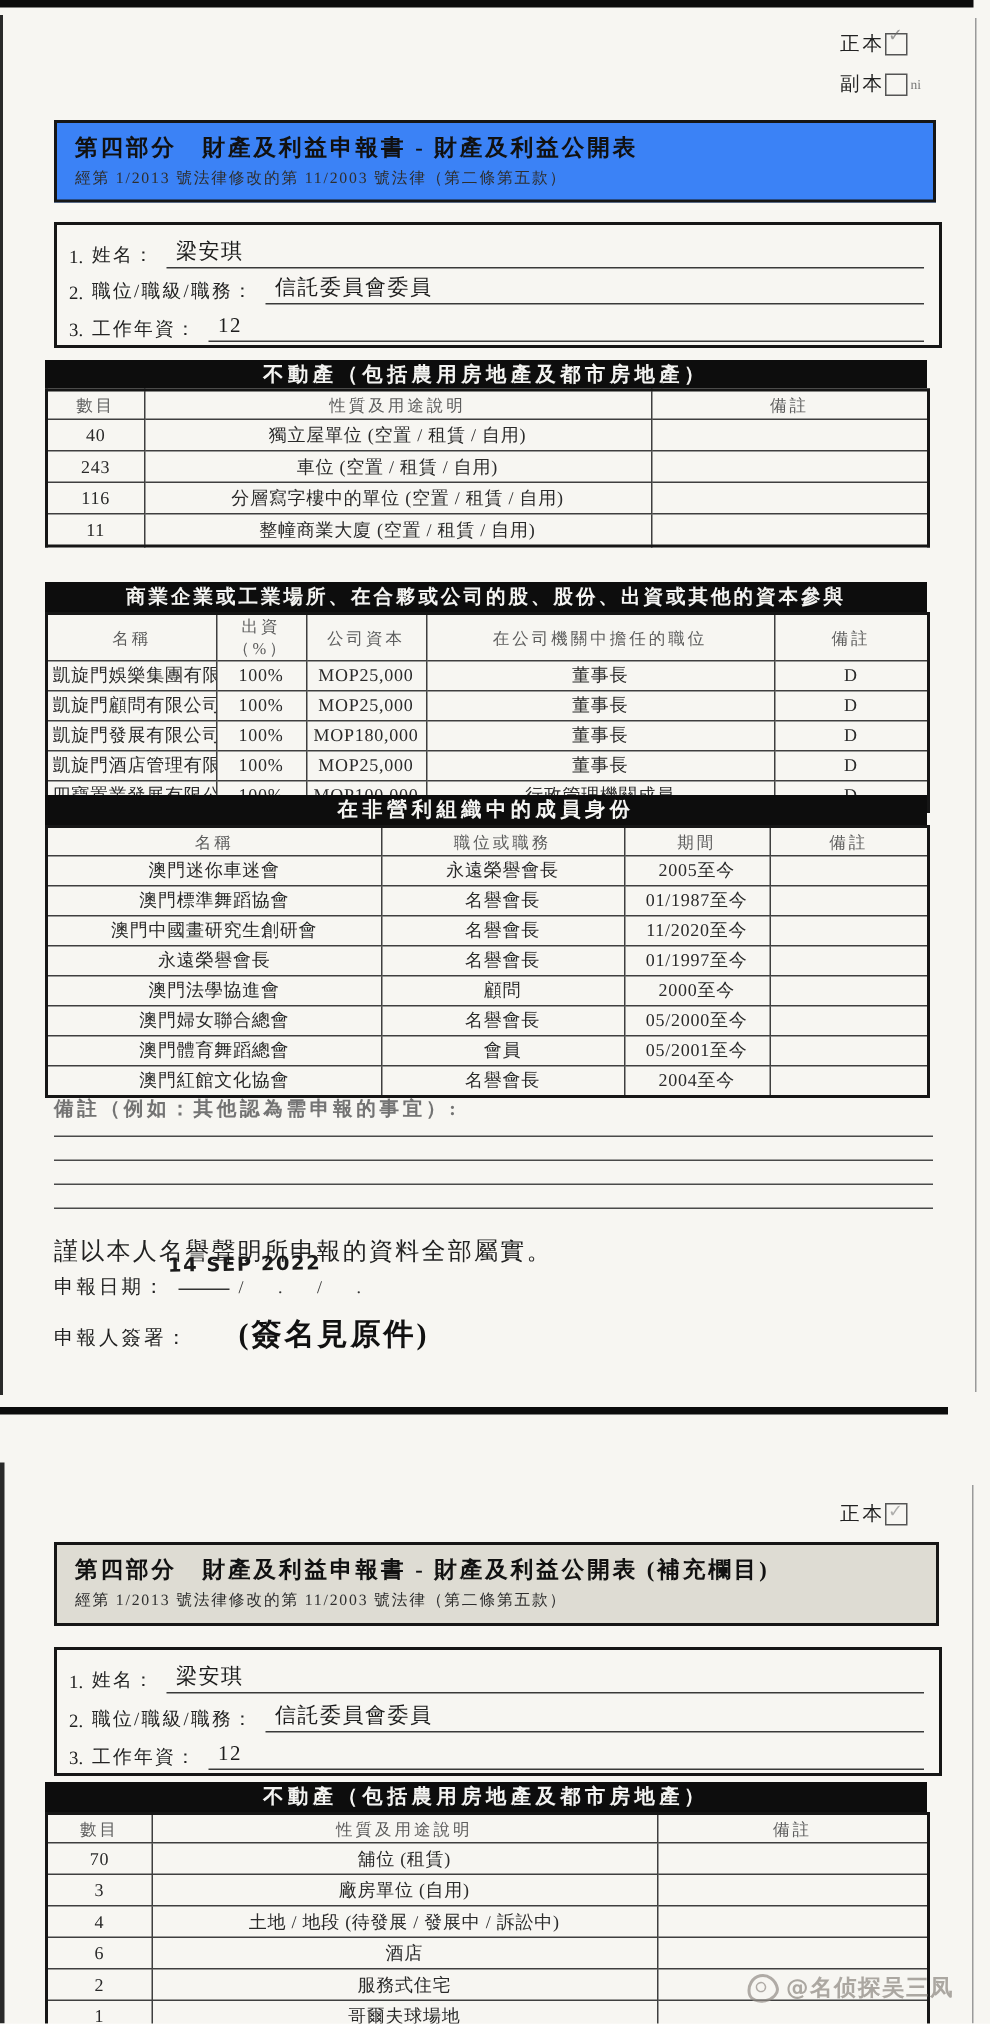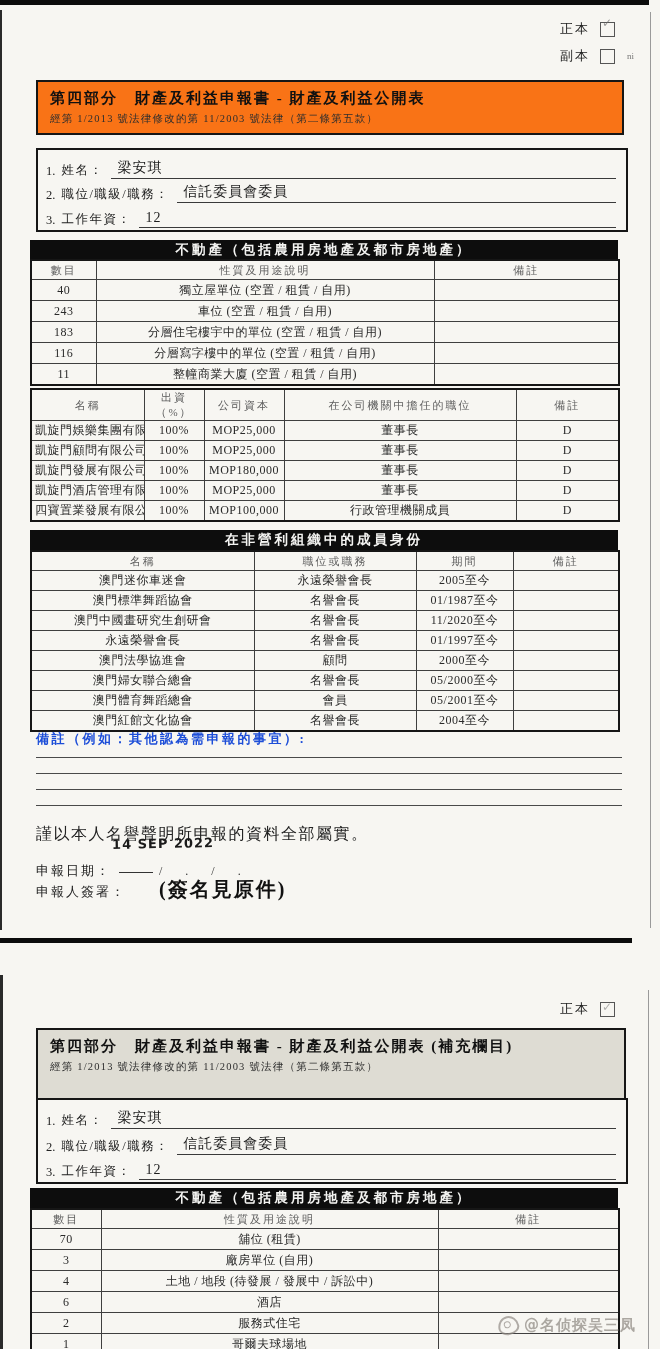--- a/index.html
+++ b/index.html
@@ -9,45 +9,45 @@
     background:#ffffff;
   }
   #scan{
     position:relative;width:660px;height:1349px;overflow:hidden;
     background:#f7f6f2;color:#2b2b2b;
   }
   .abs{position:absolute;}
   .bar{background:#0c0c0c;}
   
   .copies{position:absolute;display:flex;flex-direction:column;gap:9px;font-size:13px;letter-spacing:2px;color:#222;}
-  .copy-row{display:flex;align-items:center;gap:10px;}
+  .copy-row{display:flex;align-items:center;}
   .chk{width:13px;height:13px;border:1.5px solid #555;background:transparent;position:relative;flex:0 0 auto;}
   .chk .mark{position:absolute;left:1px;top:-7px;font-size:12px;color:#666;opacity:.65;font-family:"DejaVu Sans",sans-serif;}
   .side-note{font-size:9px;color:#777;letter-spacing:0;margin-left:2px;}
   
-  .hdr-box{border:2px solid #161616;background:#f97316;padding:7px 12px 6px 12px;box-sizing:border-box;}
+  .hdr-box{border:2px solid #161616;background:#3b82f6;padding:7px 12px 6px 12px;box-sizing:border-box;}
   .hdr-box.p2{background:#dedcd3;}
   .hdr-title{font-size:15px;font-weight:bold;letter-spacing:2px;color:#111;white-space:nowrap;}
   .hdr-sub{font-size:10.5px;letter-spacing:1.2px;color:#2e2e2e;margin-top:4px;white-space:nowrap;}
   
   .fields-box{border:2px solid #161616;box-sizing:border-box;padding:4px 10px 2px 8px;display:flex;flex-direction:column;justify-content:space-between;}
   .field-row{display:flex;align-items:flex-end;height:26px;}
   .fnum{font-size:12.5px;margin-right:6px;color:#222;}
   .flabel{font-size:12.5px;letter-spacing:1.5px;color:#222;white-space:nowrap;}
   .fline{flex:1;border-bottom:1.5px solid #3a3a3a;margin-left:8px;padding:0 0 1px 6px;}
   .fvalue{font-size:14px;letter-spacing:1px;color:#1d1d1d;}
   
   .tbl-wrap{box-sizing:border-box;}
   .tbl-title{height:19px;line-height:19px;background:#0d0d0d;color:#f4f4f2;font-size:13.5px;font-weight:bold;letter-spacing:3px;text-align:center;white-space:nowrap;overflow:hidden;}
   table.doc{border-collapse:collapse;table-layout:fixed;width:588px;border:2px solid #161616;background:transparent;}
   table.doc th{font-size:11px;font-weight:normal;color:#5d5d5d;letter-spacing:2px;height:18px;border:1px solid #3f3f3f;padding:0 2px;}
   table.doc td{font-size:12px;color:#2a2a2a;text-align:center;border:1px solid #3f3f3f;padding:0 3px;height:20px;letter-spacing:.5px;overflow:hidden;white-space:nowrap;}
   table.doc.rows19 td{height:19px;}
   
-  .remarks-label{font-size:13px;font-weight:bold;letter-spacing:2.5px;color:#1d4ed8;}
+  .remarks-label{font-size:13px;font-weight:bold;letter-spacing:2.5px;color:#737373;}
   .rline{border-bottom:1.2px solid #4a4a4a;height:0;}
   .decl{font-size:16px;letter-spacing:1.5px;color:#222;}
   .inline-label{font-size:13px;letter-spacing:2px;color:#222;}
   .date-stamp{font-family:"DejaVu Sans","Liberation Sans",sans-serif;font-weight:bold;font-size:13px;letter-spacing:1px;color:#1a1a1a;transform:rotate(-1deg);}
   .date-seps{font-size:12px;letter-spacing:10px;color:#333;}
   .date-underline{display:inline-block;width:34px;border-bottom:1.3px solid #333;margin:0 6px 2px 8px;}
   .sig-note{font-size:20px;font-weight:bold;letter-spacing:2px;color:#111;}
   
   .watermark{display:flex;align-items:center;gap:5px;color:rgba(145,140,134,.75);font-family:"DejaVu Sans",sans-serif;font-weight:bold;font-size:15px;letter-spacing:1px;z-index:5;}
   .wm-eye{width:17px;height:15px;border:2.2px solid rgba(145,140,134,.7);border-radius:50% 50% 50% 50%/60% 60% 40% 40%;position:relative;transform:rotate(-12deg);}
@@ -123,39 +123,35 @@
             <td>40</td>
             <td>獨立屋單位 (空置 / 租賃 / 自用)</td>
             <td></td>
           </tr>
           <tr>
             <td>243</td>
             <td>車位 (空置 / 租賃 / 自用)</td>
             <td></td>
           </tr>
           <tr>
-            <td>183</td>
-            <td>分層住宅樓宇中的單位 (空置 / 租賃 / 自用)</td>
-            <td></td>
-          </tr>
-          <tr>
             <td>116</td>
             <td>分層寫字樓中的單位 (空置 / 租賃 / 自用)</td>
             <td></td>
           </tr>
           <tr>
             <td>11</td>
             <td>整幢商業大廈 (空置 / 租賃 / 自用)</td>
             <td></td>
           </tr>
         </tbody>
       </table>
   </div>
 
   <div class="abs tbl-wrap" style="left:30px;top:388px;width:588px;">
+    <div class="tbl-title" style="font-size:13px;letter-spacing:2px;height:20px;line-height:20px;">商業企業或工業場所、在合夥或公司的股、股份、出資或其他的資本參與</div>
     <table class="doc rows19">
       <colgroup>
           <col style="width:113px">
           <col style="width:60px">
           <col style="width:80px">
           <col style="width:232px">
           <col style="width:103px">
         </colgroup>
     <thead>
           <tr>
@@ -277,21 +273,21 @@
   </div>
 
   <div class="abs remarks-label" style="left:36px;top:730px;">備註（例如：其他認為需申報的事宜）:</div>
   <div class="abs rline" style="left:36px;top:757px;width:586px;"></div>
   <div class="abs rline" style="left:36px;top:773px;width:586px;"></div>
   <div class="abs rline" style="left:36px;top:789px;width:586px;"></div>
   <div class="abs rline" style="left:36px;top:805px;width:586px;"></div>
 
   <div class="abs decl" style="left:36px;top:824px;">謹以本人名譽聲明所申報的資料全部屬實。</div>
   <div class="abs date-stamp" style="left:112px;top:836px;">14 SEP 2022</div>
-  <div class="abs" style="left:36px;top:849px;margin-top:12px;">
+  <div class="abs" style="left:36px;top:849px;">
     <span class="inline-label">申報日期：</span><span class="date-underline"></span><span class="date-seps">/ . / .</span>
   </div>
   <div class="abs" style="left:36px;top:876px;">
     <span class="inline-label">申報人簽署：</span>
     <span class="sig-note" style="margin-left:29px;">(簽名見原件)</span>
   </div>
 
   <div class="abs bar" style="left:0;top:938px;width:632px;height:5px;"></div>
   <div class="abs edge" style="left:0;top:975px;width:3px;height:374px;"></div>
   <div class="abs edge-soft" style="left:648px;top:990px;width:1px;height:359px;"></div>
@@ -304,21 +300,21 @@
         </span>
     </div>
     <div class="copy-row">
       <span>副本</span>
       <span class="chk">
           <span class="mark"></span>
         </span>
     </div>
   </div>
 
-  <div class="abs hdr-box p2" style="left:36px;top:1028px;width:590px;height:72px;">
+  <div class="abs hdr-box p2" style="left:36px;top:1028px;width:590px;height:56px;">
     <div class="hdr-title">第四部分　財產及利益申報書 - 財產及利益公開表 (補充欄目)</div>
     <div class="hdr-sub">經第 1/2013 號法律修改的第 11/2003 號法律（第二條第五款）</div>
   </div>
 
   <div class="abs fields-box" style="left:36px;top:1098px;width:592px;height:86px;">
     <div class="field-row">
       <span class="fnum">1.</span>
       <span class="flabel">姓名：</span>
       <span class="fline"><span class="fvalue">梁安琪</span></span>
     </div>

